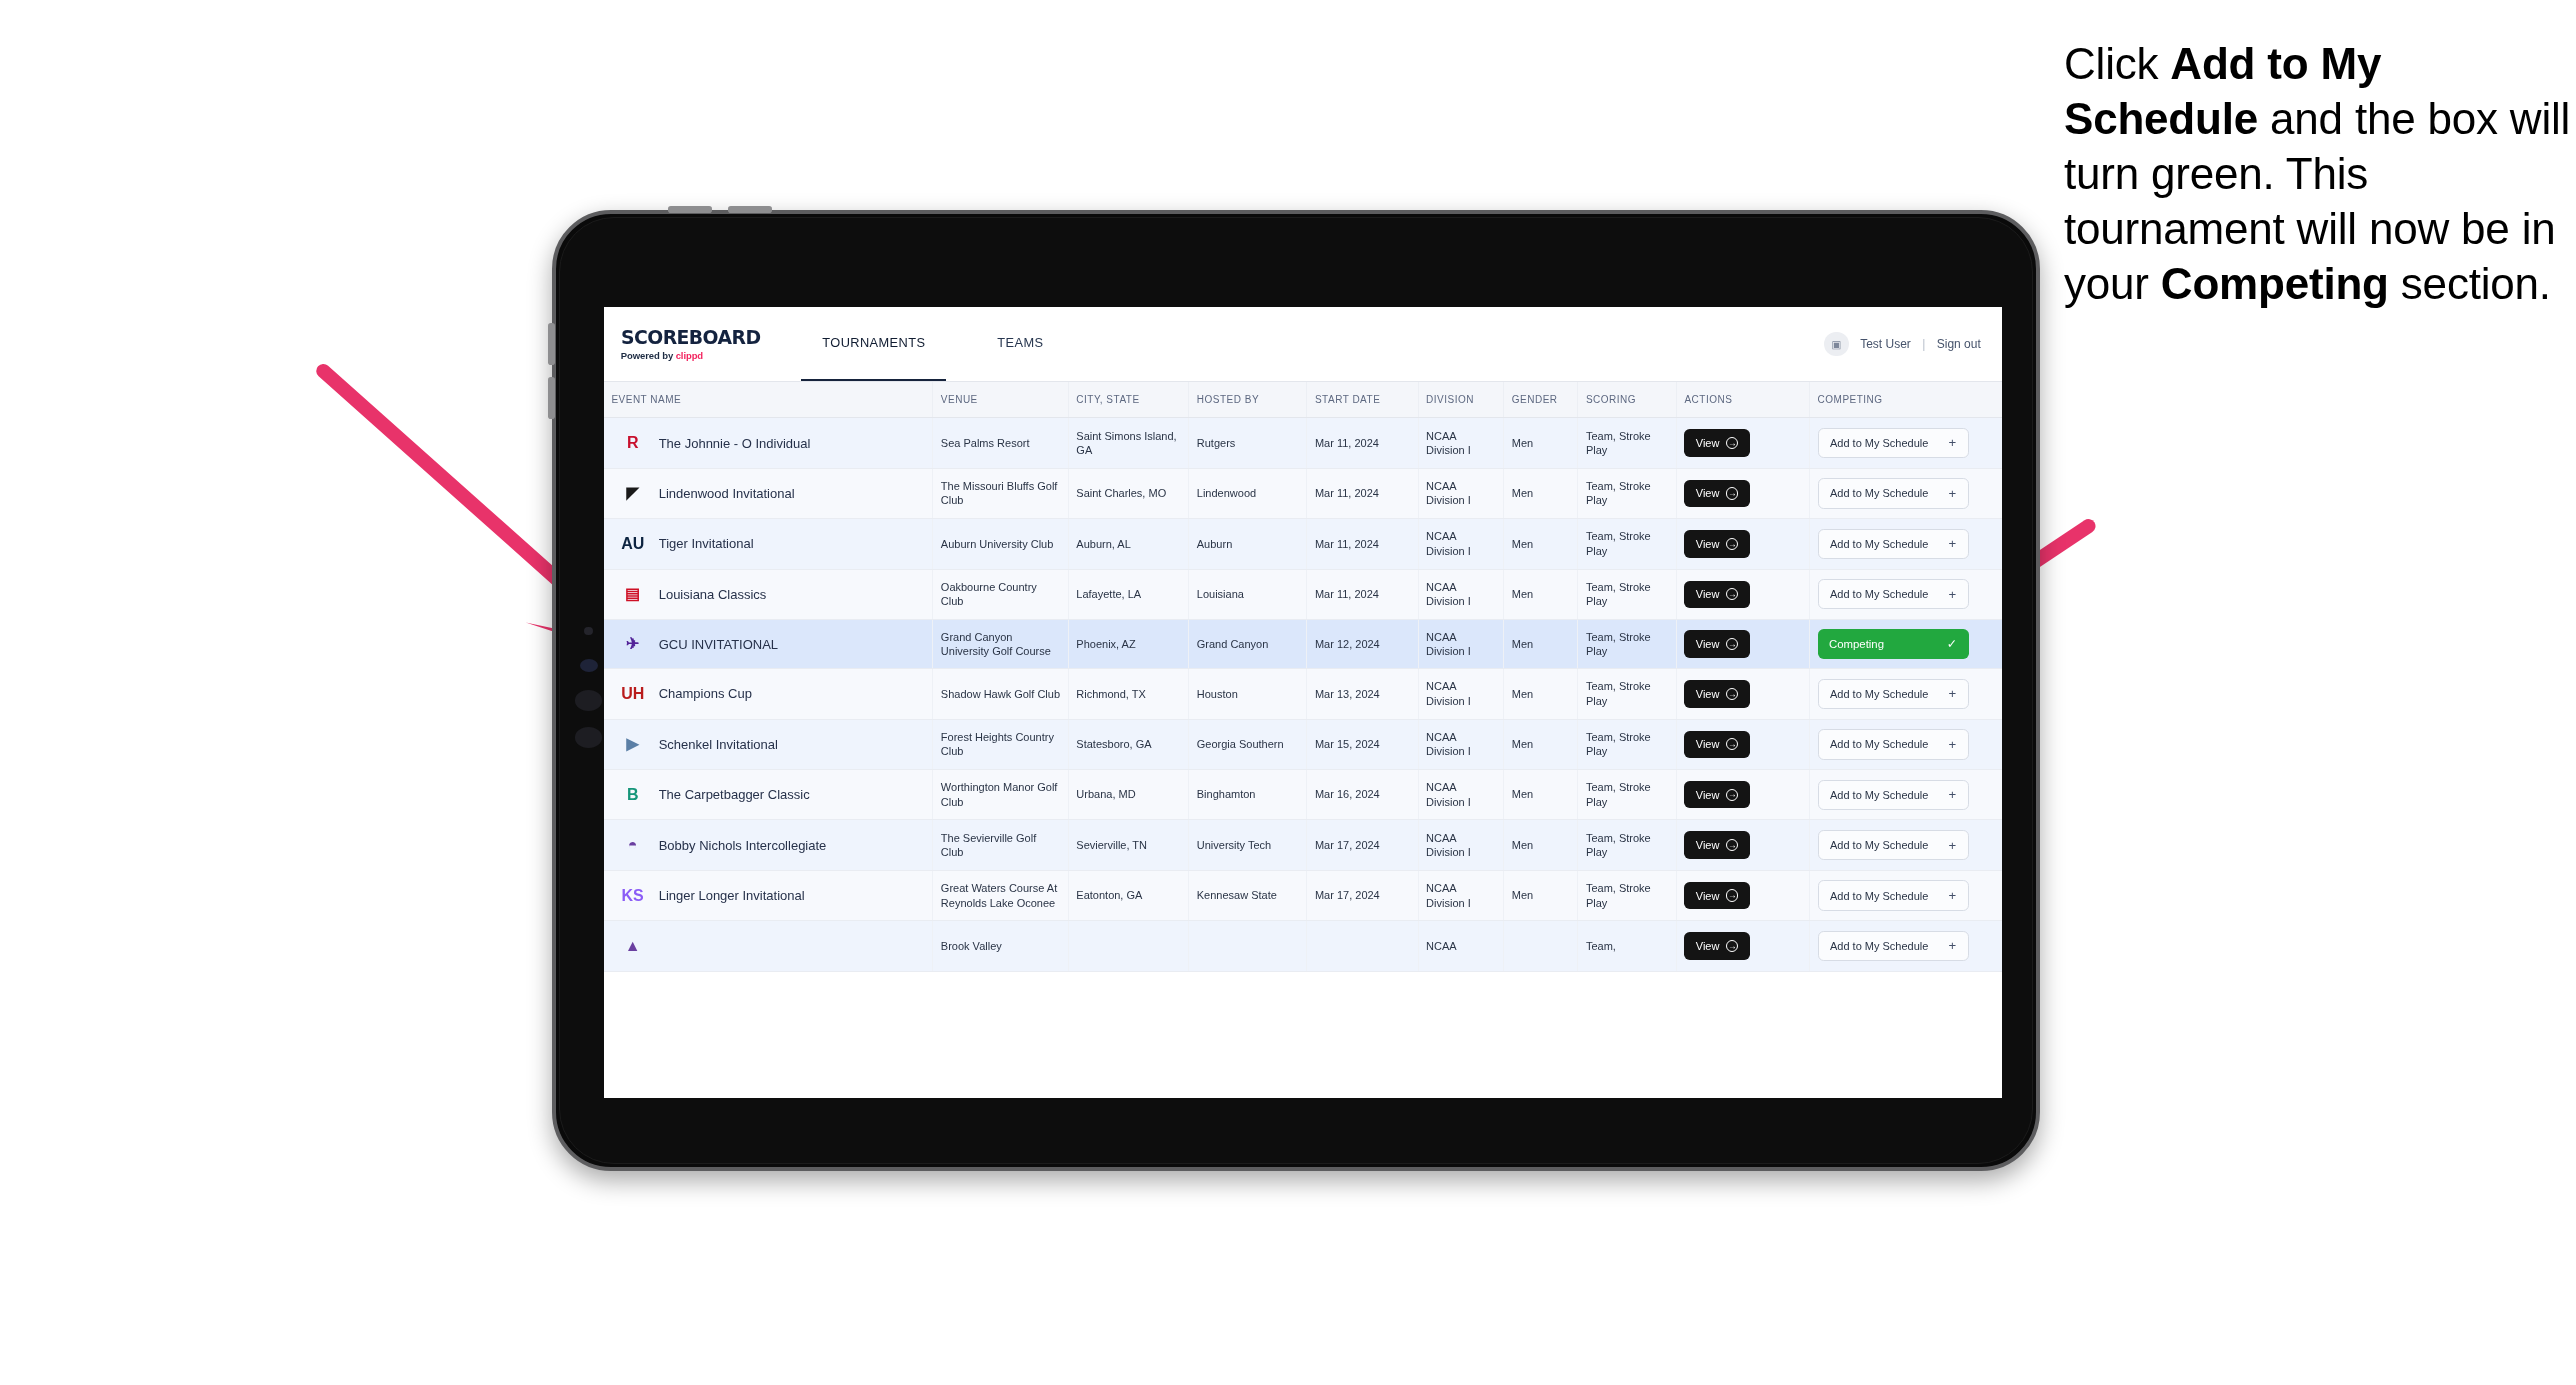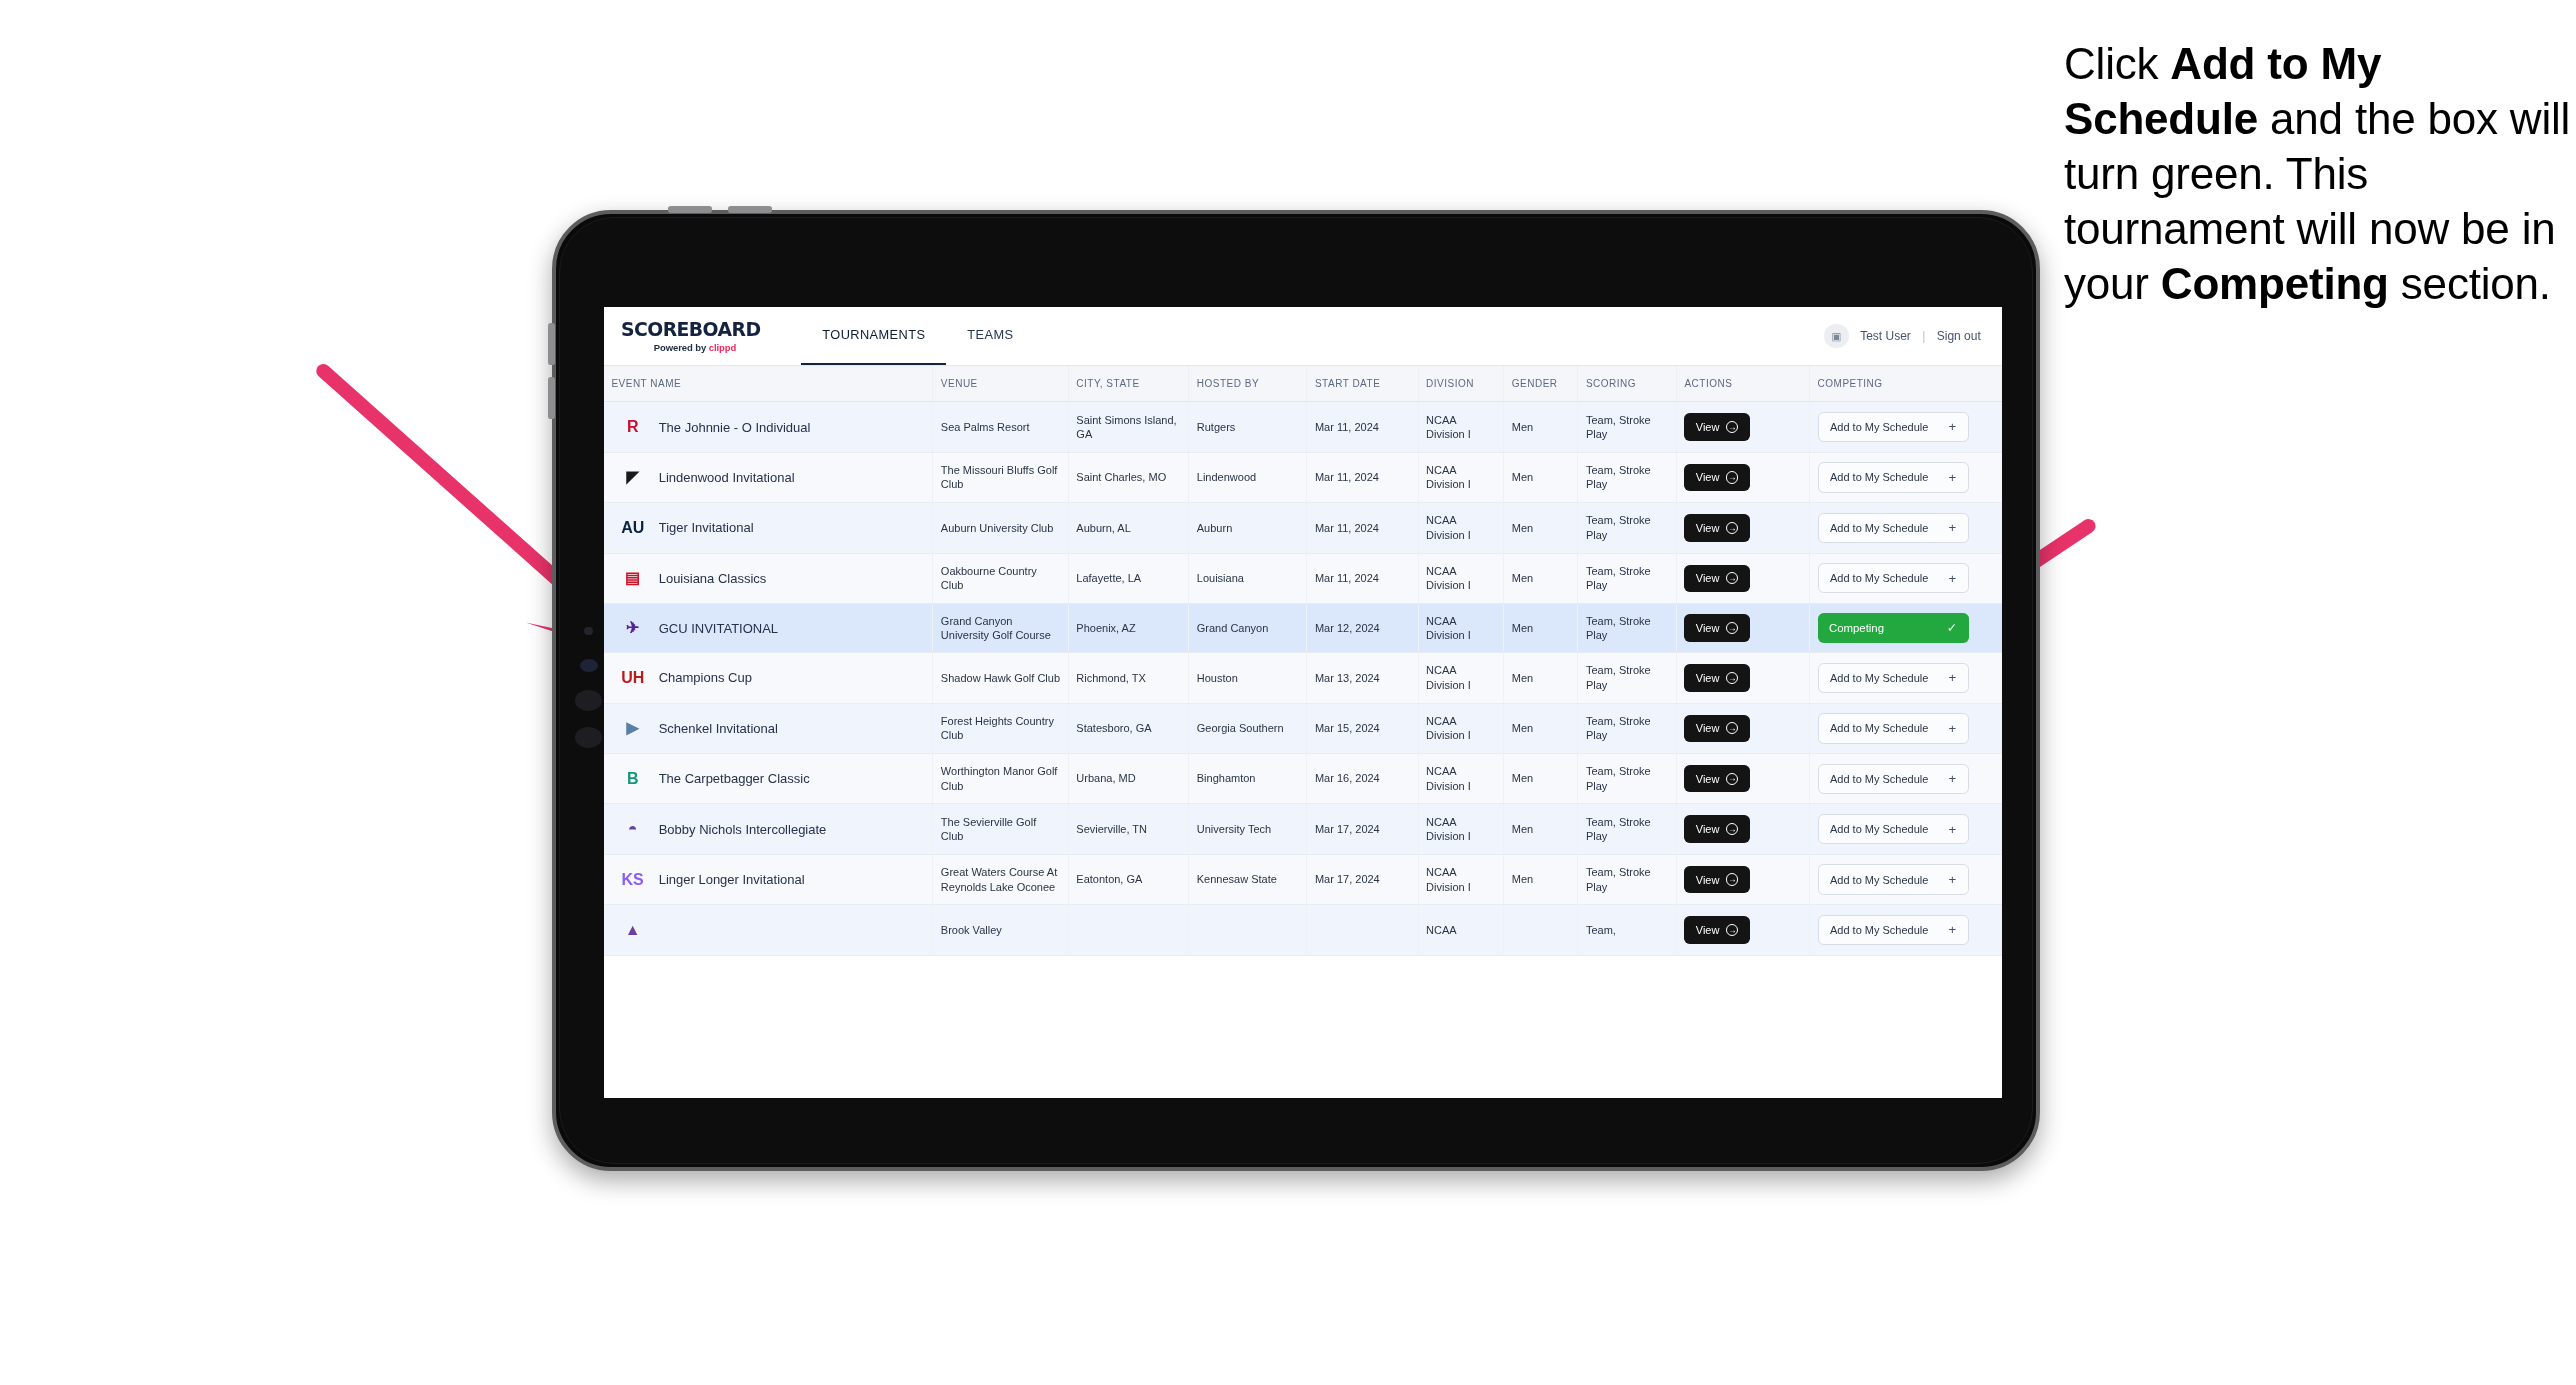--- a/index.html
+++ b/index.html
@@ -69,27 +69,26 @@
   .screen {
     position: absolute;
     left: 44px; top: 89px;
     width: 1398px; height: 791px;
     background: #ffffff;
     overflow: hidden;
   }
 
   
   .app-header {
-    height: 59px;
+    height: 75px;
     background: #fff;
     display: flex;
     align-items: stretch;
     border-bottom: 0.9px solid #e3e6ec;
     position: relative;
-    text-align: center;
   }
   .brand {
     display: flex; flex-direction: column; justify-content: center;
     padding: 0 19px 0 17px;
     min-width: 142px;
   }
   .brand-title {
     font-family: "DejaVu Sans", sans-serif;
     font-weight: 700;
     font-size: 20px;
@@ -101,21 +100,21 @@
   }
   .brand-sub {
     margin-top: 2.8px;
     font-size: 9.5px;
     color: #1d2b42;
     font-weight: 600;
     letter-spacing: -0.1px;
   }
   .brand-sub .clippd { color: #f3245f; font-weight: 700; }
 
-  .nav-tabs { display: flex; align-items: stretch; margin-left: 13.2px; }
+  .nav-tabs { display: flex; align-items: stretch; margin-left: 13.2px; gap: 30px; }
   .nav-tab {
     display: flex; align-items: center;
     padding: 0 21px;
     font-size: 12.8px;
     letter-spacing: 0.4px;
     color: #27364f;
     cursor: pointer;
     border-bottom: 2.8px solid transparent;
     background: transparent;
   }

